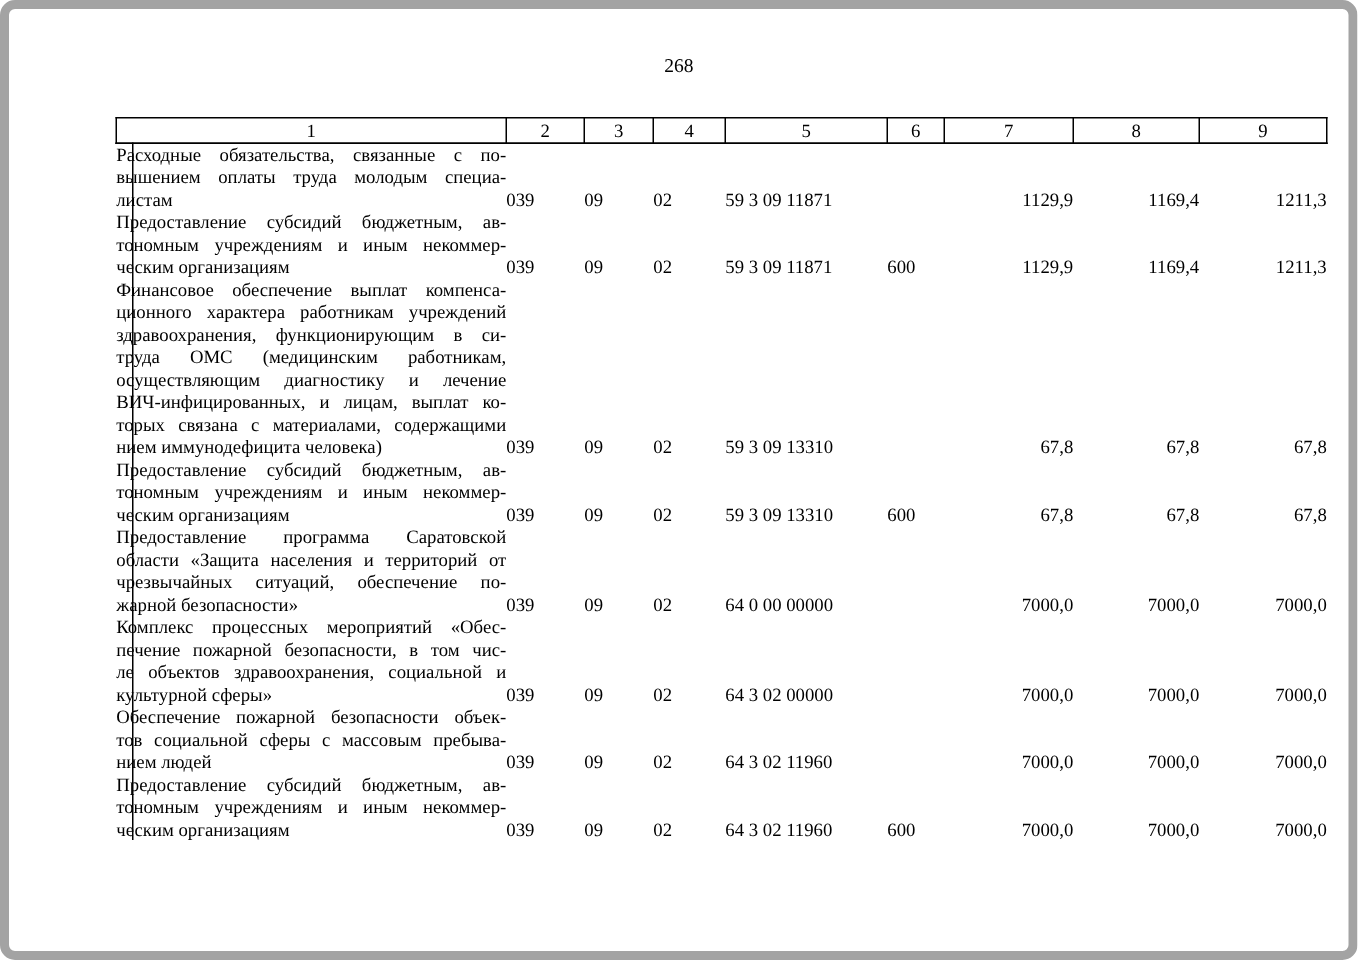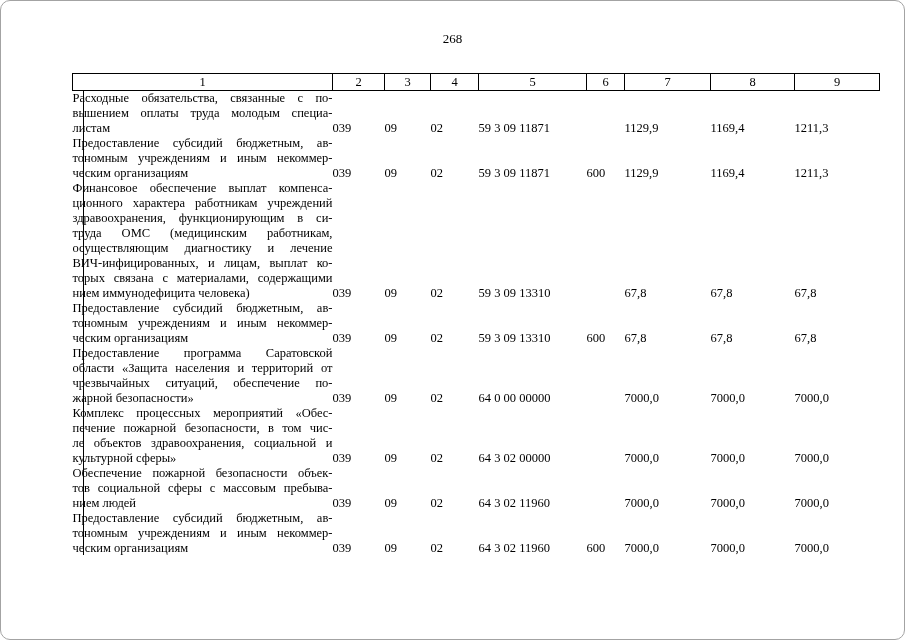--- a/index.html
+++ b/index.html
@@ -7,21 +7,21 @@
     padding: 0;
     background: #ffffff;
     font-family: "Liberation Serif", "DejaVu Serif", serif;
   }
   .page {
     position: relative;
     width: 905px;
     height: 640px;
     background: #ffffff;
     box-sizing: border-box;
-    border: 1px solid #a3a3a3;
+    border: 6px solid #a3a3a3;
     border-radius: 10px;
     overflow: hidden;
     color: #000;
   }
   .pagenum {
     position: absolute;
     top: 30px;
     left: 0;
     width: 100%;
     text-align: center;
@@ -64,20 +64,21 @@
     text-align: justify;
     text-align-last: justify;
     white-space: normal;
   }
   td.desc .ll {
     text-align: left;
   }
   td.code {
   }
   td.num {
+    text-align: right;
     padding-right: 9px;
   }
   .vline {
     position: absolute;
     left: 11px;
     top: 17px;
     bottom: 1px;
     width: 1px;
     background: #000;
   }

